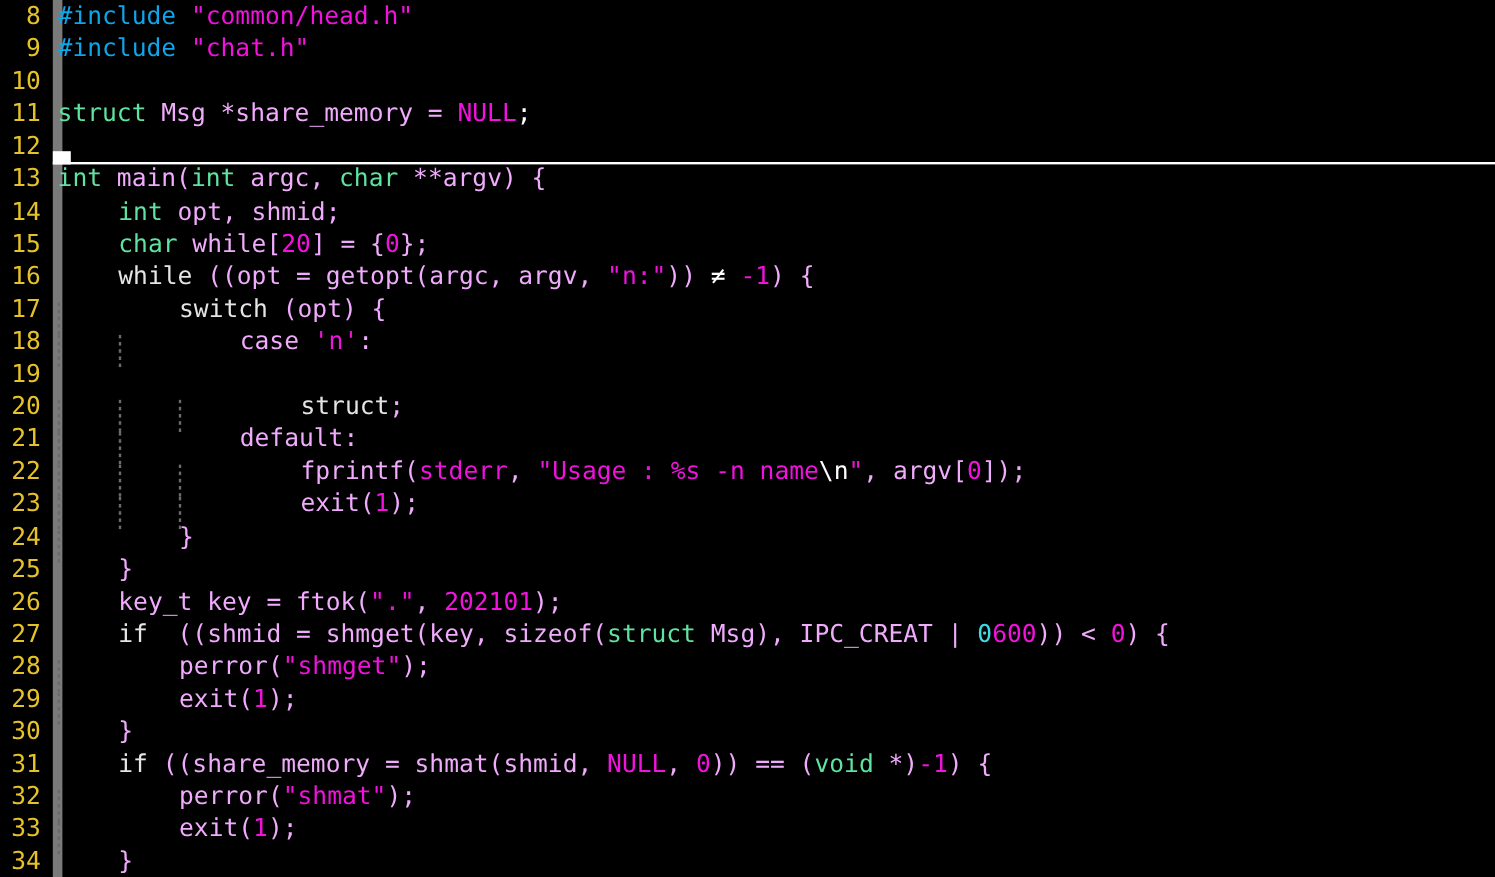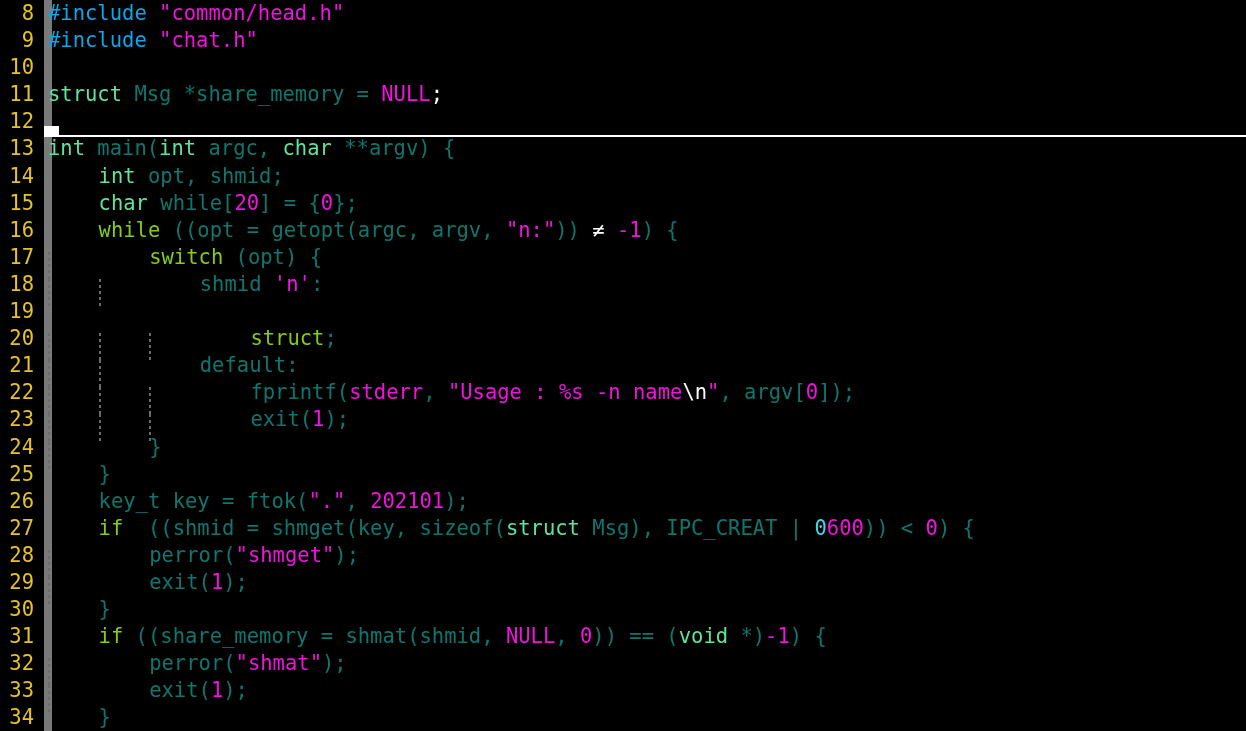--- a/index.html
+++ b/index.html
@@ -74,25 +74,25 @@
   }
   .lcontent {
     padding-left: 14px;
     position: relative;
     color: #f2f2f2;
   }
 
   
   .t-pre   { color: #0ea5e9; }   
   .t-type  { color: #5fe3a1; }   
-  .t-kw    { color: #84cc16; }   
+  .t-kw    { color: #e5e5e5; }   
   .t-str   { color: #f112dd; }   
   .t-num   { color: #f112dd; }   
   .t-oct   { color: #3fd9e8; }   
-  .t-id    { color: #0f766e; }   
+  .t-id    { color: #f0abfc; }   
   .t-esc   { color: #ffffff; }   
   .t-op    { color: #ffffff; }
 
   
   .ig {
     display: inline-block;
     width: 50.6px;
     position: relative;
     vertical-align: baseline;
   }
@@ -167,21 +167,21 @@
       <span class="lcontent"><span class="sp"></span><span class="t-kw">while</span><span class="t-id"> ((opt = getopt(argc, argv, </span><span class="t-str">"n:"</span><span class="t-id">)) </span><span class="t-op">≠</span><span class="t-id"> </span><span class="t-num">-1</span><span class="t-id">) {</span></span>
     </div>
 
     <div class="line">
       <span class="lno">17</span>
       <span class="lcontent"><span class="ig"></span><span class="sp"></span><span class="t-kw">switch</span><span class="t-id"> (opt) {</span></span>
     </div>
 
     <div class="line">
       <span class="lno">18</span>
-      <span class="lcontent"><span class="ig"></span><span class="ig"></span><span class="sp"></span><span class="t-id">shmid </span><span class="t-str">'n'</span><span class="t-id">:</span></span>
+      <span class="lcontent"><span class="ig"></span><span class="ig"></span><span class="sp"></span><span class="t-id">case </span><span class="t-str">'n'</span><span class="t-id">:</span></span>
     </div>
 
     <div class="line">
       <span class="lno">19</span>
     </div>
 
     <div class="line">
       <span class="lno">20</span>
       <span class="lcontent"><span class="ig"></span><span class="ig"></span><span class="ig"></span><span class="sp"></span><span class="t-kw">struct</span><span class="t-id">;</span></span>
     </div>

